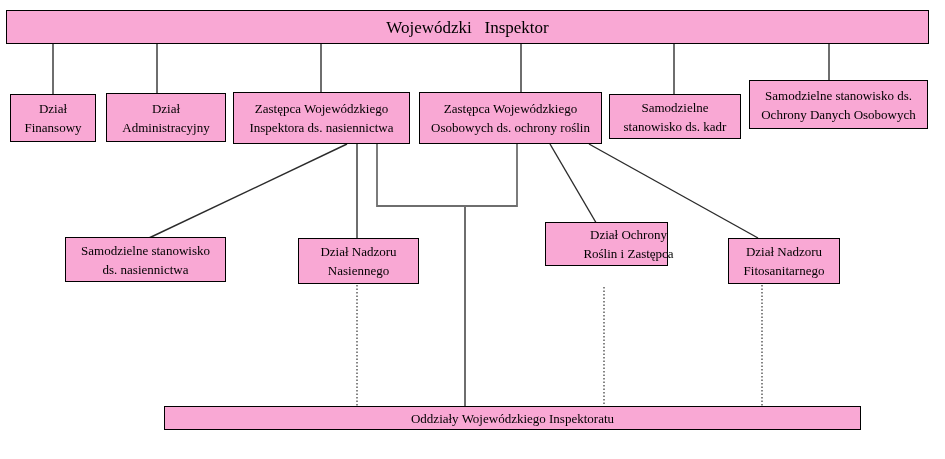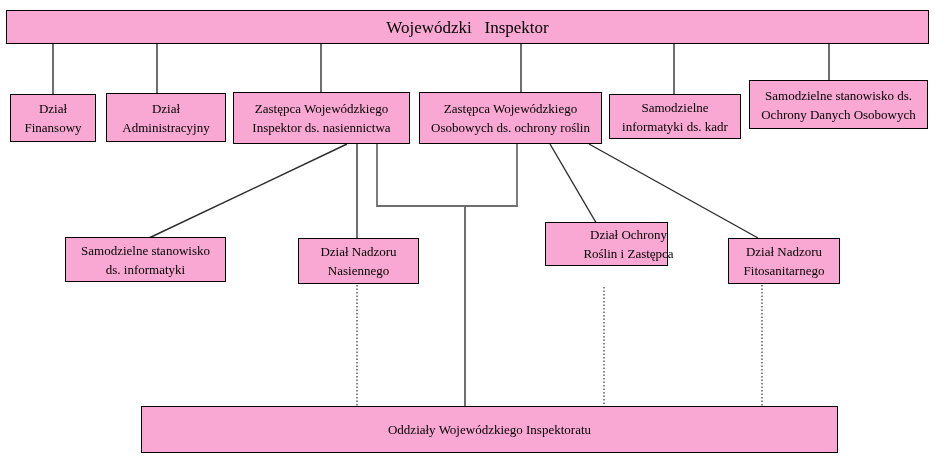--- a/index.html
+++ b/index.html
@@ -73,55 +73,55 @@
     <span>Finansowy</span>
   </div>
 
   <div class="box" style="left:106px; top:93px; width:120px; height:49px;">
     <span>Dział</span>
     <span>Administracyjny</span>
   </div>
 
   <div class="box" style="left:233px; top:92px; width:177px; height:52px;">
     <span>Zastępca Wojewódzkiego</span>
-    <span>Inspektor ds. nasiennictwa</span>
+    <span>Inspektora ds. nasiennictwa</span>
   </div>
 
   <div class="box" style="left:419px; top:92px; width:183px; height:52px;">
     <span>Zastępca Wojewódzkiego</span>
     <span>Osobowych ds. ochrony roślin</span>
   </div>
 
   <div class="box" style="left:609px; top:94px; width:132px; height:45px;">
     <span>Samodzielne</span>
-    <span>informatyki ds. kadr</span>
+    <span>stanowisko ds. kadr</span>
   </div>
 
   <div class="box" style="left:749px; top:80px; width:179px; height:49px;">
     <span>Samodzielne stanowisko ds.</span>
     <span>Ochrony Danych Osobowych</span>
   </div>
 
   <div class="box" style="left:65px; top:237px; width:161px; height:45px;">
     <span>Samodzielne stanowisko</span>
-    <span>ds. informatyki</span>
+    <span>ds. nasiennictwa</span>
   </div>
 
   <div class="box" style="left:298px; top:238px; width:121px; height:46px;">
     <span>Dział Nadzoru</span>
     <span>Nasiennego</span>
   </div>
 
   <div class="box" style="left:545px; top:222px; width:123px; height:44px;padding-left:44px;">
     <span>Dział Ochrony</span>
     <span>Roślin i Zastępca</span>
   </div>
 
   <div class="box" style="left:728px; top:238px; width:112px; height:46px;">
     <span>Dział Nadzoru</span>
     <span>Fitosanitarnego</span>
   </div>
 
-  <div class="box" style="left:141px; top:406px; width:697px; height:47px;">
+  <div class="box" style="left:164px; top:406px; width:697px; height:24px;">
     <span>Oddziały Wojewódzkiego Inspektoratu</span>
   </div>
 
 </div>
 
 </body></html>

